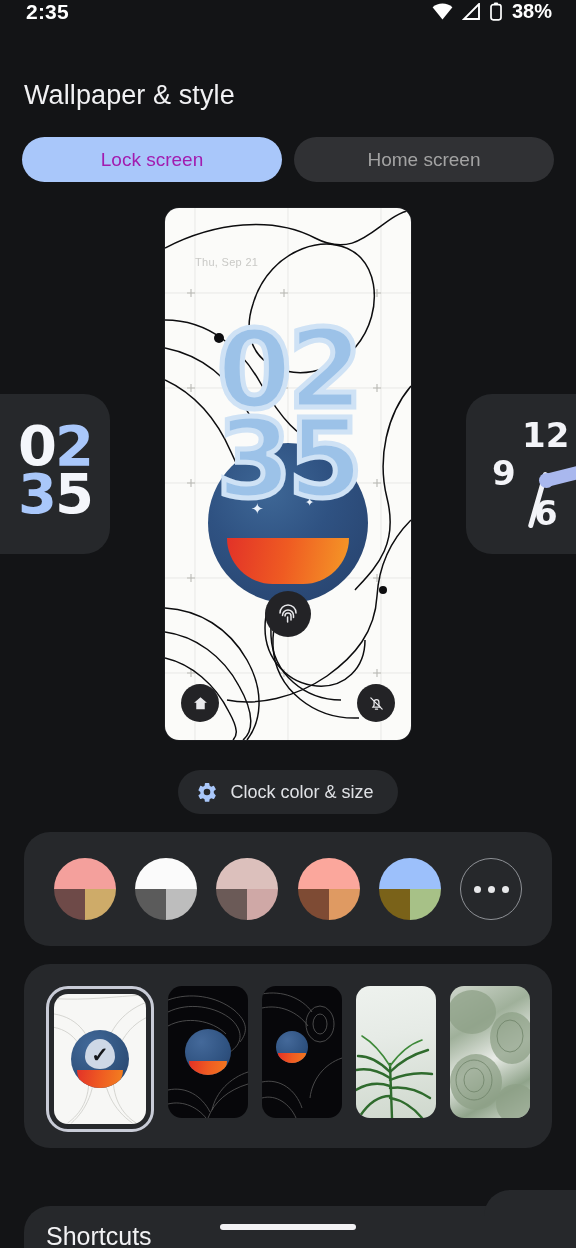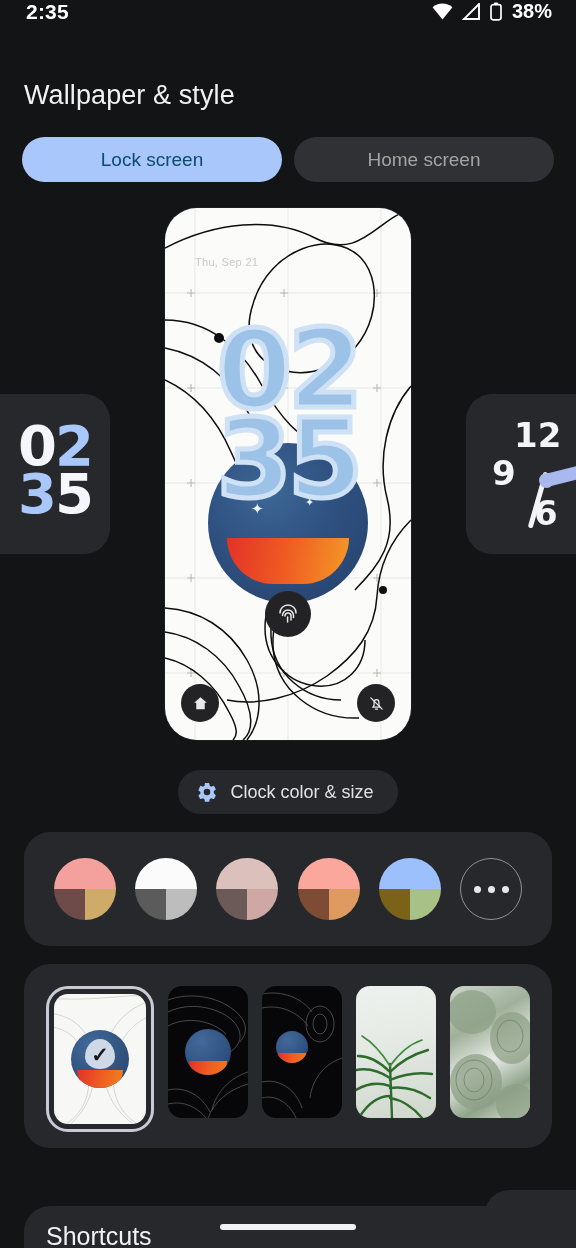--- a/index.html
+++ b/index.html
@@ -25,21 +25,21 @@
     font-size:27px; color:#f1f1f3; padding:22px 0 0 24px; font-weight:400;
     letter-spacing:.1px;
   }
 
   
   .tabs{ display:flex; gap:12px; padding:26px 22px 0 22px;}
   .tab{
     flex:1; height:45px; border-radius:24px; display:flex;
     align-items:center; justify-content:center; font-size:19px;
   }
-  .tab.active{ background:#a9c7fa; color:#0c4a6e;text-align:right; }
+  .tab.active{ background:#a9c7fa; color:#a21caf;text-align:right; }
   .tab.inactive{ background:#303134; color:#a3a3a3; }
 
   
   .preview-wrap{
     position:relative; margin-top:26px; height:532px;
   }
   .side-card{
     position:absolute; top:186px; width:138px; height:160px;
     background:#26282b; overflow:hidden;
   }
@@ -55,21 +55,21 @@
   .ds-a{ color:#f4f6fb; }
   .ds-b{ color:#a9c7fa; }
   .ds-c{ color:#a9c7fa; }
   .ds-d{ color:#f4f6fb; }
 
   .analog{ position:absolute; left:22px; top:20px; width:112px; height:118px;}
   .analog .num{
     position:absolute; font-family:"DejaVu Sans",sans-serif; font-weight:bold;
     font-size:34px; color:#f3f4f8; line-height:1;
   }
-  .n12{ left:26px; top:4px; }
+  .n12{ left:34px; top:4px; }
   .n3 { right:2px; top:42px; }
   .n6 { left:46px; bottom:2px; }
   .n9 { left:4px; top:42px; }
   .hand-h{
     position:absolute; left:52px; top:60px; width:52px; height:13px;
     background:#a9b8ee; border-radius:7px; transform-origin:6px 6px;
     transform:rotate(-14deg);
   }
   .hand-m{
     position:absolute; left:55px; top:58px; width:5px; height:58px;
@@ -77,21 +77,21 @@
     transform:rotate(16deg);
   }
   .hand-dot{
     position:absolute; left:51px; top:59px; width:15px; height:15px;
     background:#a9b8ee; border-radius:50%;
   }
 
   
   .phone{
     position:absolute; left:50%; transform:translateX(-50%); top:0;
-    width:246px; height:532px; border-radius:32px; background:#fbfbf9;
+    width:246px; height:532px; border-radius:14px; background:#fbfbf9;
     overflow:hidden; box-shadow:0 0 0 1px #1c1d20;
   }
   .topo{ position:absolute; inset:0; }
   .phone-date{
     position:absolute; left:30px; top:48px; font-size:11px;
     color:#c9c9c6; letter-spacing:.3px;
   }
   .phone-clock{
     position:absolute; left:0; right:0; top:118px; text-align:center;
     font-family:"DejaVu Sans",sans-serif; font-weight:bold;

